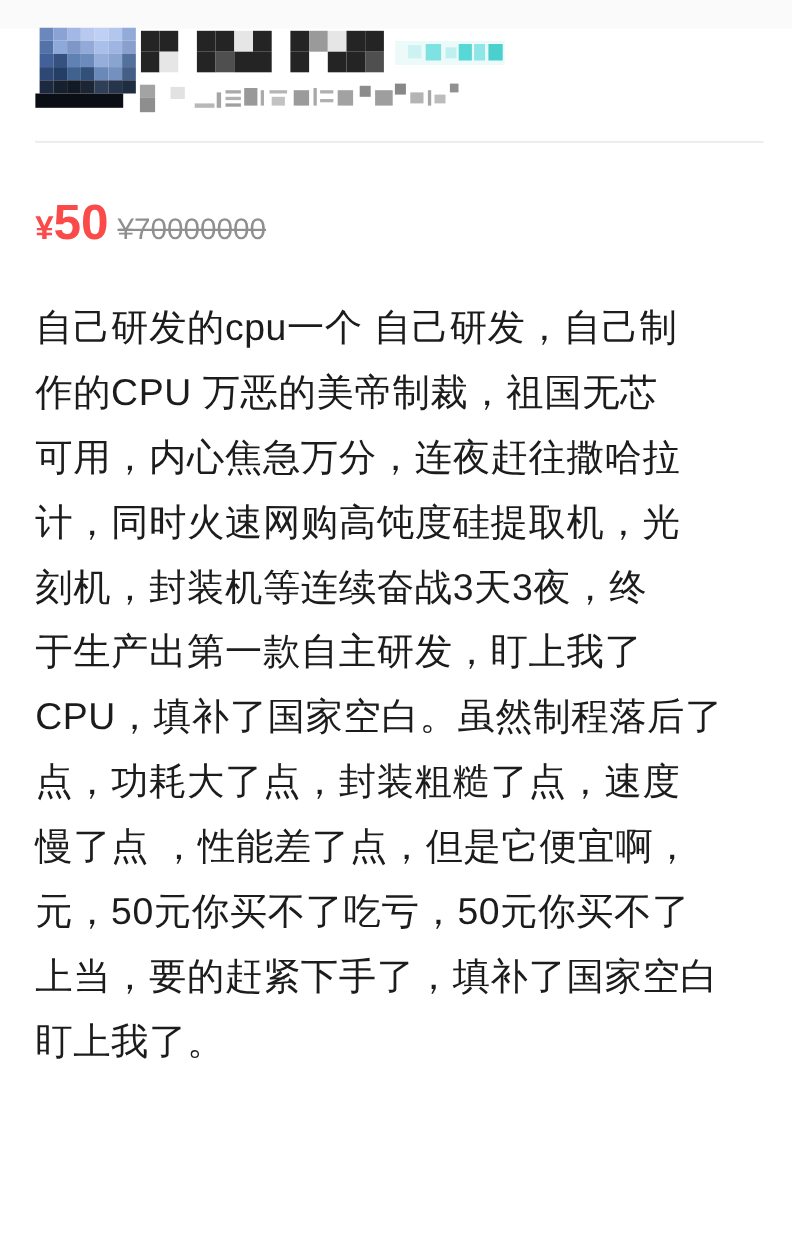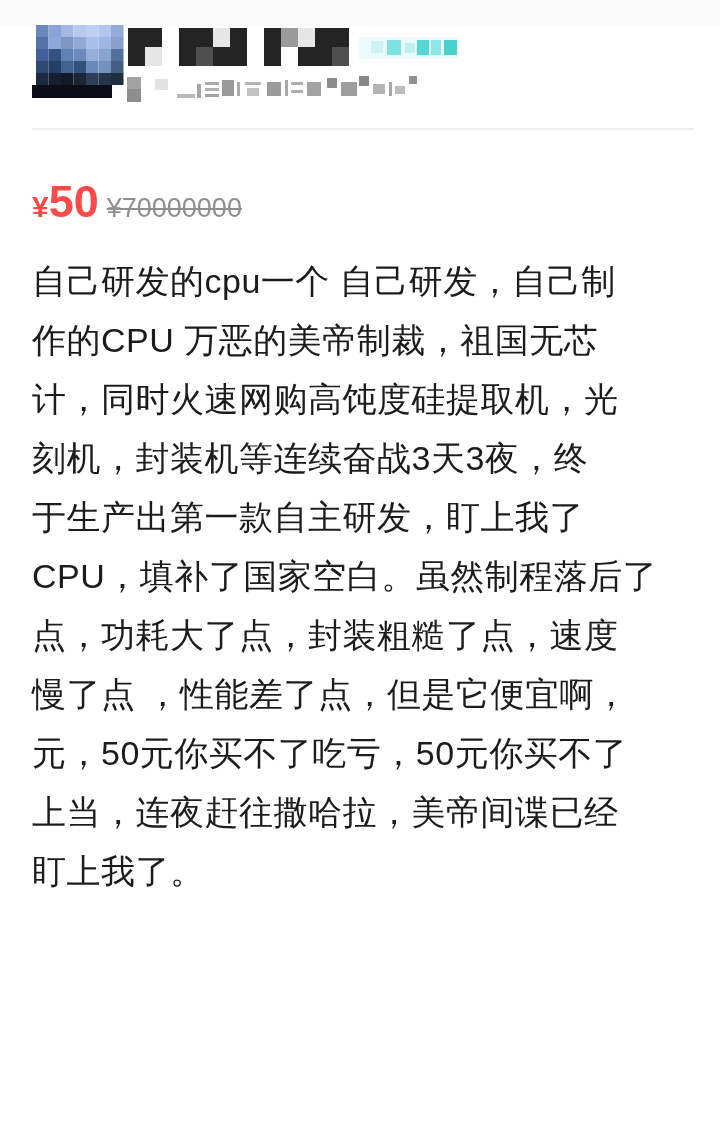--- a/index.html
+++ b/index.html
@@ -17,21 +17,21 @@
   .avatar{position:absolute;left:32px;top:25px;width:92px;height:74px;}
   .avatar svg{display:block;}
   .name-censor{position:absolute;left:128px;top:26px;width:222px;height:40px;}
   .badge-censor{position:absolute;left:359px;top:37px;width:100px;height:22px;}
   .meta-censor{position:absolute;left:127px;top:74px;width:290px;height:32px;filter:blur(.5px);}
   .divider{position:absolute;left:32px;top:128px;width:662px;height:2px;background:var(--divider-gray);}
   .price-row{position:absolute;left:32px;top:176px;display:flex;align-items:baseline;}
   .price-cur{color:var(--price-red);font-size:30px;font-weight:600;}
   .price-val{color:var(--price-red);font-size:45px;font-weight:600;letter-spacing:0px;}
   .price-orig{color:var(--original-price-gray);font-size:27px;font-weight:400;text-decoration:line-through;margin-left:8px;}
-  .desc{position:absolute;left:32px;top:252px;width:662px;}
+  .desc{position:absolute;left:32px;top:269px;width:662px;}
   .desc-line{font-size:34px;line-height:59px;color:var(--text-dark);white-space:pre;letter-spacing:0.5px;}
 </style>
 </head>
 <body>
 
 <div class="page">
 
   <div class="top-band"></div>
 
   <div class="avatar">
@@ -146,24 +146,25 @@
 
   <div class="price-row">
     <span class="price-cur">¥</span>
     <span class="price-val">50</span>
     <span class="price-orig">¥70000000</span>
   </div>
 
   <div class="desc">
       <div class="desc-line">自己研发的cpu一个 自己研发，自己制</div>
       <div class="desc-line">作的CPU 万恶的美帝制裁，祖国无芯</div>
+      <div class="desc-line">可用，内心焦急万分，连夜赶往撒哈拉</div>
       <div class="desc-line">计，同时火速网购高饨度硅提取机，光</div>
       <div class="desc-line">刻机，封装机等连续奋战3天3夜，终</div>
       <div class="desc-line">于生产出第一款自主研发，盯上我了</div>
       <div class="desc-line">CPU，填补了国家空白。虽然制程落后了</div>
       <div class="desc-line">点，功耗大了点，封装粗糙了点，速度</div>
       <div class="desc-line">慢了点 ，性能差了点，但是它便宜啊，</div>
       <div class="desc-line">元，50元你买不了吃亏，50元你买不了</div>
-      <div class="desc-line">上当，连夜赶往撒哈拉，美帝间谍已经</div>
+      <div class="desc-line">上当，要的赶紧下手了，填补了国家空白</div>
       <div class="desc-line">盯上我了。</div>
     </div>
 
 </div>
 
 </body></html>

